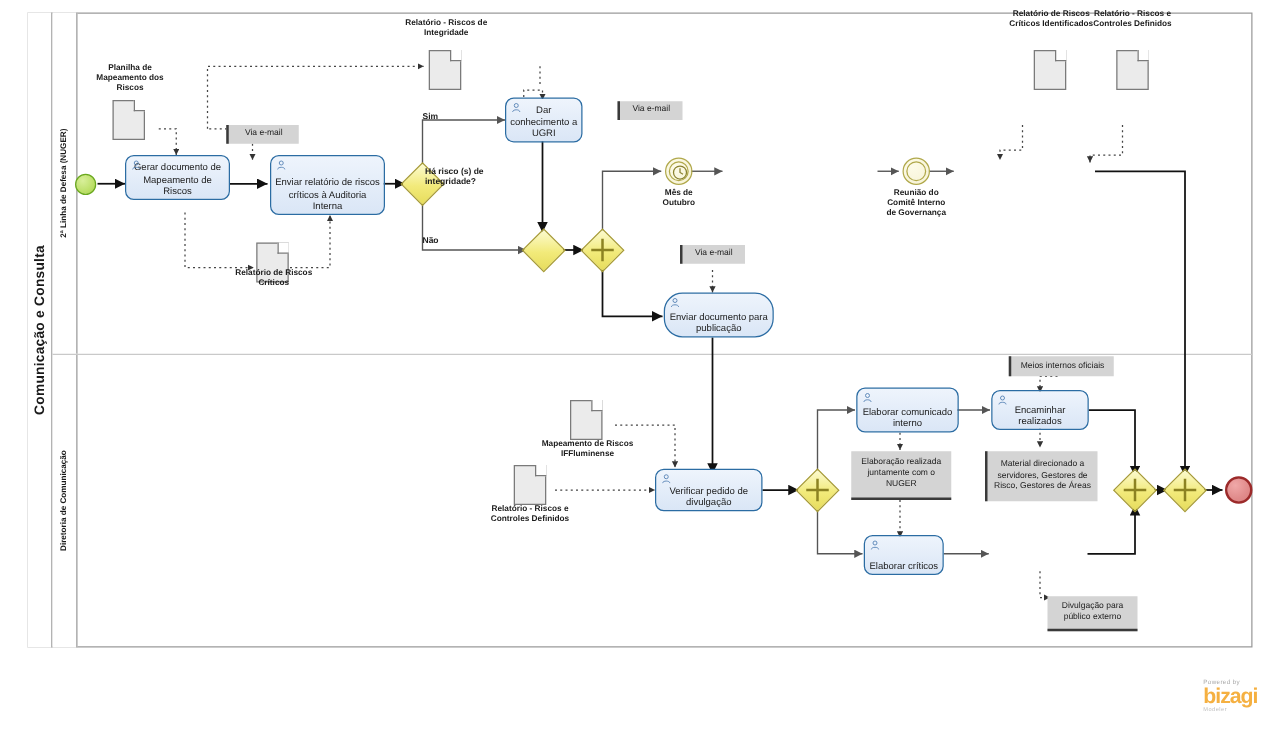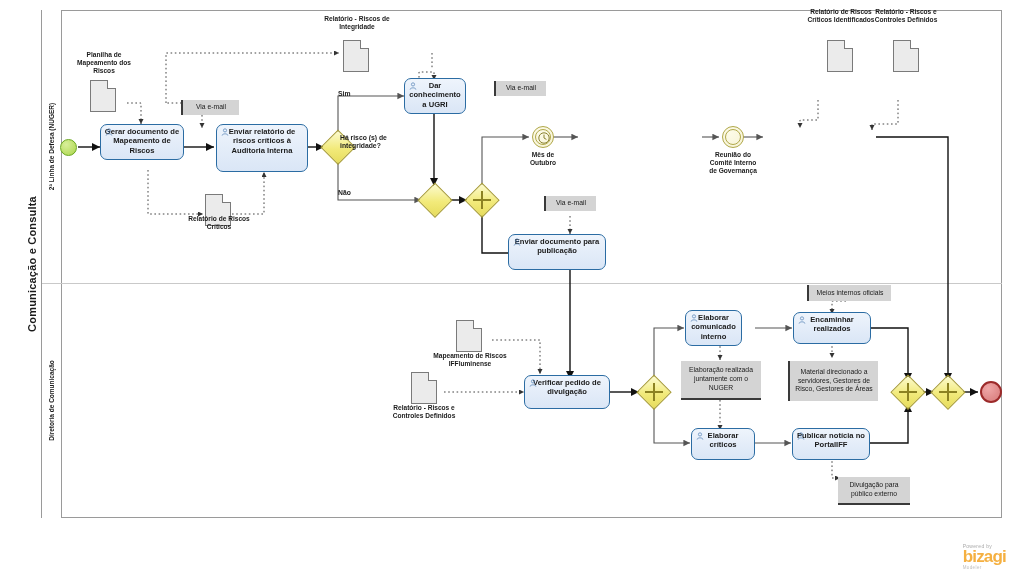--- a/index.html
+++ b/index.html
@@ -62,25 +62,25 @@
   }
 
   
   .task {
     position: absolute;
     box-sizing: border-box;
     border: 1.3px solid #2b6ca3;
     border-radius: 7px;
     background: linear-gradient(180deg,#eef4fc 0%, #dae6f6 100%);
     display: flex;
-    align-items: flex-start;
+    align-items: flex-end;
     justify-content: center;
     text-align: center;
     font-size: 7.6px;
-    font-weight: bold;
+    font-weight: normal;
     color: #1b1b1b;
     line-height: 1.22;
     padding: 2px 3px;
     z-index: 5;
   }
   .task .lbl { display:block; width:100%; }
   .task-icon {
     position: absolute;
     left: 4px;
     top: 3px;
@@ -473,37 +473,37 @@
   <div class="task" style="left:404px; top:78px; width:62px; height:36px;">
     <svg class="task-icon" viewBox="0 0 10 10">
       <circle cx="5" cy="3" r="2" fill="none" stroke="#3b6ea8" stroke-width="0.9"></circle>
       <path d="M1.4,9.4 C1.4,6.6 8.6,6.6 8.6,9.4" fill="none" stroke="#3b6ea8" stroke-width="0.9"></path>
     </svg>
     <span class="lbl">Dar conhecimento a UGRI</span>
   </div>
 
 
 
-  <div class="task" style="left:508px; top:234px; width:98px; height:36px;">
+  <div class="task" style="left:531px; top:234px; width:88px; height:36px;border-radius:15px;">
     <svg class="task-icon" viewBox="0 0 10 10">
       <circle cx="5" cy="3" r="2" fill="none" stroke="#3b6ea8" stroke-width="0.9"></circle>
       <path d="M1.4,9.4 C1.4,6.6 8.6,6.6 8.6,9.4" fill="none" stroke="#3b6ea8" stroke-width="0.9"></path>
     </svg>
     <span class="lbl">Enviar documento para publicação</span>
   </div>
 
   <div class="task" style="left:524px; top:375px; width:86px; height:34px;">
     <svg class="task-icon" viewBox="0 0 10 10">
       <circle cx="5" cy="3" r="2" fill="none" stroke="#3b6ea8" stroke-width="0.9"></circle>
       <path d="M1.4,9.4 C1.4,6.6 8.6,6.6 8.6,9.4" fill="none" stroke="#3b6ea8" stroke-width="0.9"></path>
     </svg>
     <span class="lbl">Verificar pedido de divulgação</span>
   </div>
 
-  <div class="task" style="left:685px; top:310px; width:57px; height:36px;">
+  <div class="task" style="left:685px; top:310px; width:82px; height:36px;">
     <svg class="task-icon" viewBox="0 0 10 10">
       <circle cx="5" cy="3" r="2" fill="none" stroke="#3b6ea8" stroke-width="0.9"></circle>
       <path d="M1.4,9.4 C1.4,6.6 8.6,6.6 8.6,9.4" fill="none" stroke="#3b6ea8" stroke-width="0.9"></path>
     </svg>
     <span class="lbl">Elaborar comunicado interno</span>
   </div>
 
   <div class="task" style="left:793px; top:312px; width:78px; height:32px;">
     <svg class="task-icon" viewBox="0 0 10 10">
       <circle cx="5" cy="3" r="2" fill="none" stroke="#3b6ea8" stroke-width="0.9"></circle>
@@ -513,27 +513,20 @@
   </div>
 
   <div class="task" style="left:691px; top:428px; width:64px; height:32px;">
     <svg class="task-icon" viewBox="0 0 10 10">
       <circle cx="5" cy="3" r="2" fill="none" stroke="#3b6ea8" stroke-width="0.9"></circle>
       <path d="M1.4,9.4 C1.4,6.6 8.6,6.6 8.6,9.4" fill="none" stroke="#3b6ea8" stroke-width="0.9"></path>
     </svg>
     <span class="lbl">Elaborar críticos</span>
   </div>
 
-  <div class="task" style="left:792px; top:428px; width:78px; height:32px;">
-    <svg class="task-icon" viewBox="0 0 10 10">
-      <circle cx="5" cy="3" r="2" fill="none" stroke="#3b6ea8" stroke-width="0.9"></circle>
-      <path d="M1.4,9.4 C1.4,6.6 8.6,6.6 8.6,9.4" fill="none" stroke="#3b6ea8" stroke-width="0.9"></path>
-    </svg>
-    <span class="lbl">Publicar notícia no PortalIFF</span>
-  </div>
 
   <div class="dataobj" style="left:90px; top:80px; width:26px; height:32px;">
     <div class="fold"></div>
   </div>
   <div class="dataobj-label" style="left:68px; top:51px; width:72px;">Planilha de Mapeamento dos Riscos</div>
 
   <div class="dataobj" style="left:205px; top:194px; width:26px; height:32px;">
     <div class="fold"></div>
   </div>
   <div class="dataobj-label" style="left:184px; top:215px; width:70px;">Relatório de Riscos Críticos</div>

